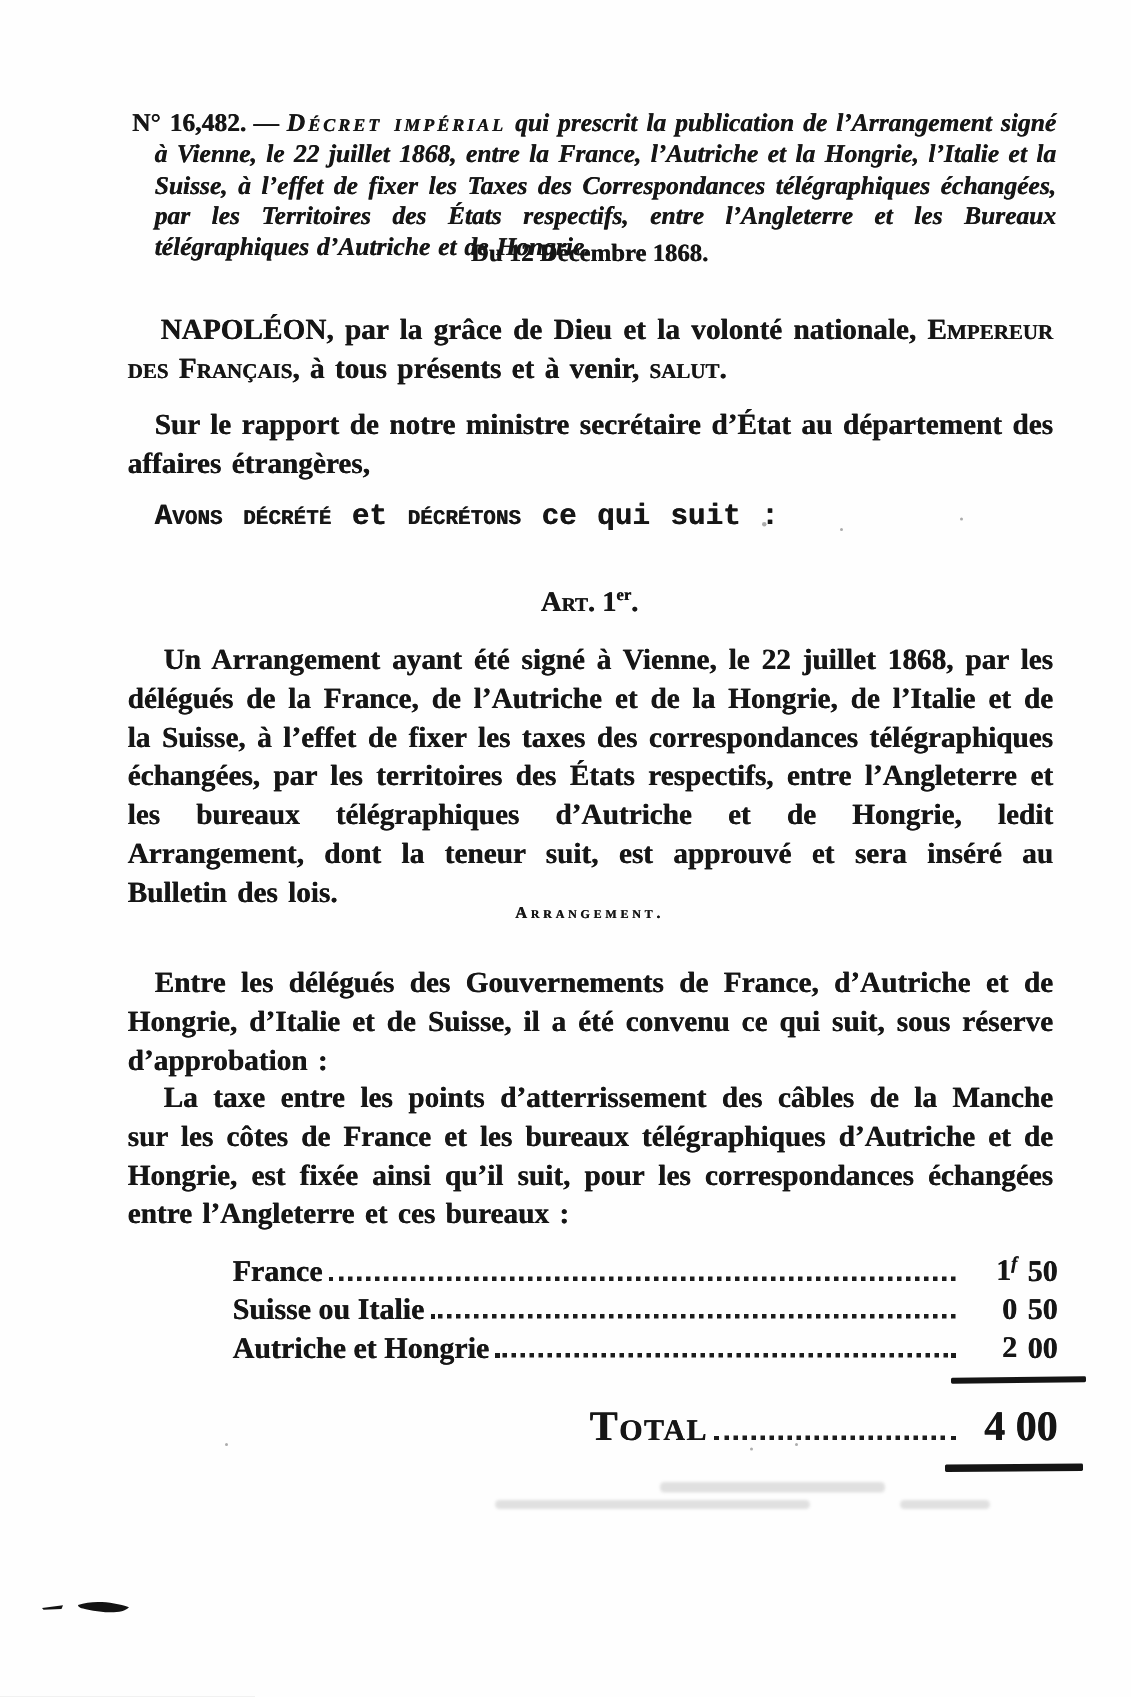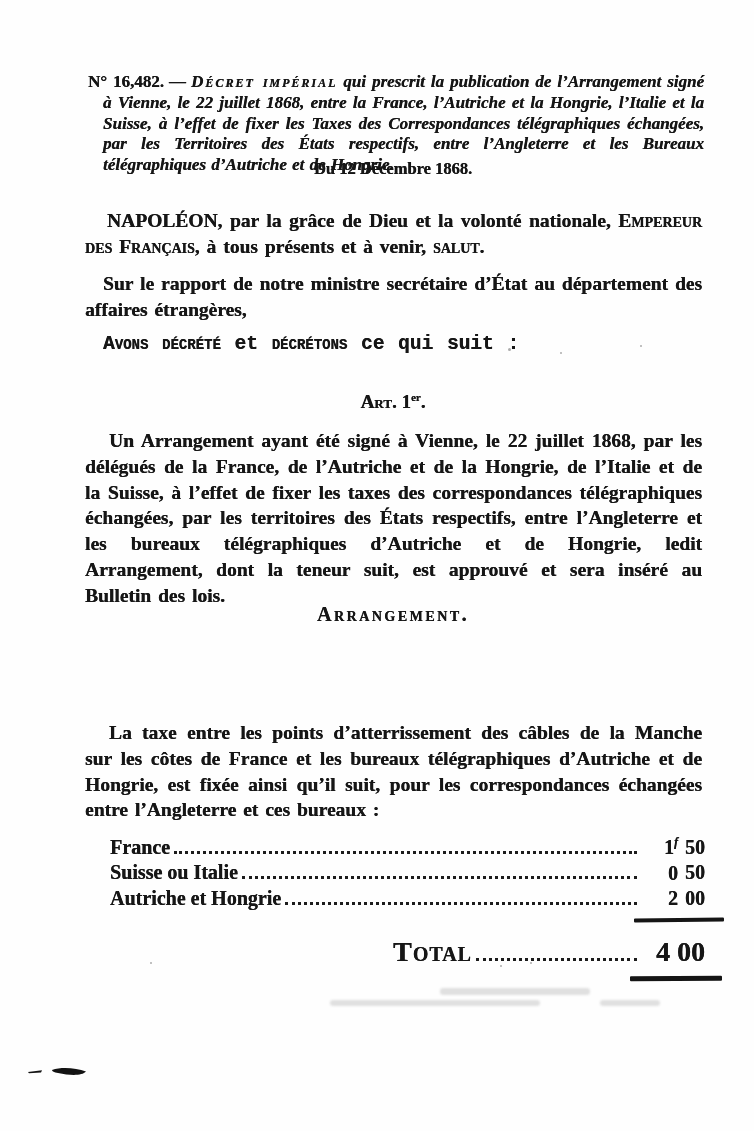--- a/index.html
+++ b/index.html
@@ -54,27 +54,27 @@
   .p-cet      { top: 1009px; text-indent: 24px; }
 
   .art-heading {
     left: 85px; top: 391px; width: 616px;
     text-align: center; font-weight: bold; font-size: 19px;
   }
   .art-heading sup { font-size: 11px; }
 
   .arr-heading {
     left: 85px; top: 603px; width: 616px;
-    text-align: center; font-weight: bold; font-size: 20px;
+    text-align: center; font-weight: bold; font-size: 11px;
     font-variant: small-caps; letter-spacing: 2.5px;
   }
 
   
   .rate-table { left: 110px; top: 835px; width: 595px; font-weight: bold; font-size: 20px; }
-  .rate-row { display: flex; align-items: baseline; height: 25.6px; }
+  .rate-row { display: flex; align-items: baseline; height: 25.6px; margin-left: 45px; }
   .rate-label { white-space: nowrap; }
   .leader {
     flex: 1;
     border-bottom: 3px dotted #1c1c1c;
     margin: 0 8px 5px 4px;
     min-width: 30px;
   }
   .rate-value { width: 60px; text-align: right; white-space: nowrap; }
   .rate-value sup { font-size: 12px; font-style: italic; }
   .cents { margin-left: 7px; }
@@ -115,20 +115,21 @@
   <p class="abs para p-rapport">Sur le rapport de notre ministre secrétaire d’État au département des affaires étrangères,</p>
 
   <p class="abs para p-avons"><span class="sc">Avons décrété</span><span> et </span><span class="sc">décrétons</span><span> ce qui suit :</span></p>
 
   <p class="abs art-heading"><span class="sc">Art. 1</span><sup>er</sup><span>.</span></p>
 
   <p class="abs para p-article">Un Arrangement ayant été signé à Vienne, le 22 juillet 1868, par les délégués de la France, de l’Autriche et de la Hongrie, de l’Italie et de la Suisse, à l’effet de fixer les taxes des correspondances télégraphiques échangées, par les territoires des États respectifs, entre l’Angleterre et les bureaux télégraphiques d’Autriche et de Hongrie, ledit Arrangement, dont la teneur suit, est approuvé et sera inséré au Bulletin des lois.</p>
 
   <p class="abs arr-heading">Arrangement.</p>
 
+  <p class="abs para p-entre">Entre les délégués des Gouvernements de France, d’Autriche et de Hongrie, d’Italie et de Suisse, il a été convenu ce qui suit, sous réserve d’approbation :</p>
 
   <p class="abs para p-taxe">La taxe entre les points d’atterrissement des câbles de la Manche sur les côtes de France et les bureaux télégraphiques d’Autriche et de Hongrie, est fixée ainsi qu’il suit, pour les correspondances échangées entre l’Angleterre et ces bureaux :</p>
 
   <div class="abs rate-table">
     <div class="rate-row">
       <span class="rate-label">France</span>
       <span class="leader"></span>
       <span class="rate-value"><span>1</span><sup>f</sup><span class="cents">50</span></span>
     </div>
     <div class="rate-row">

